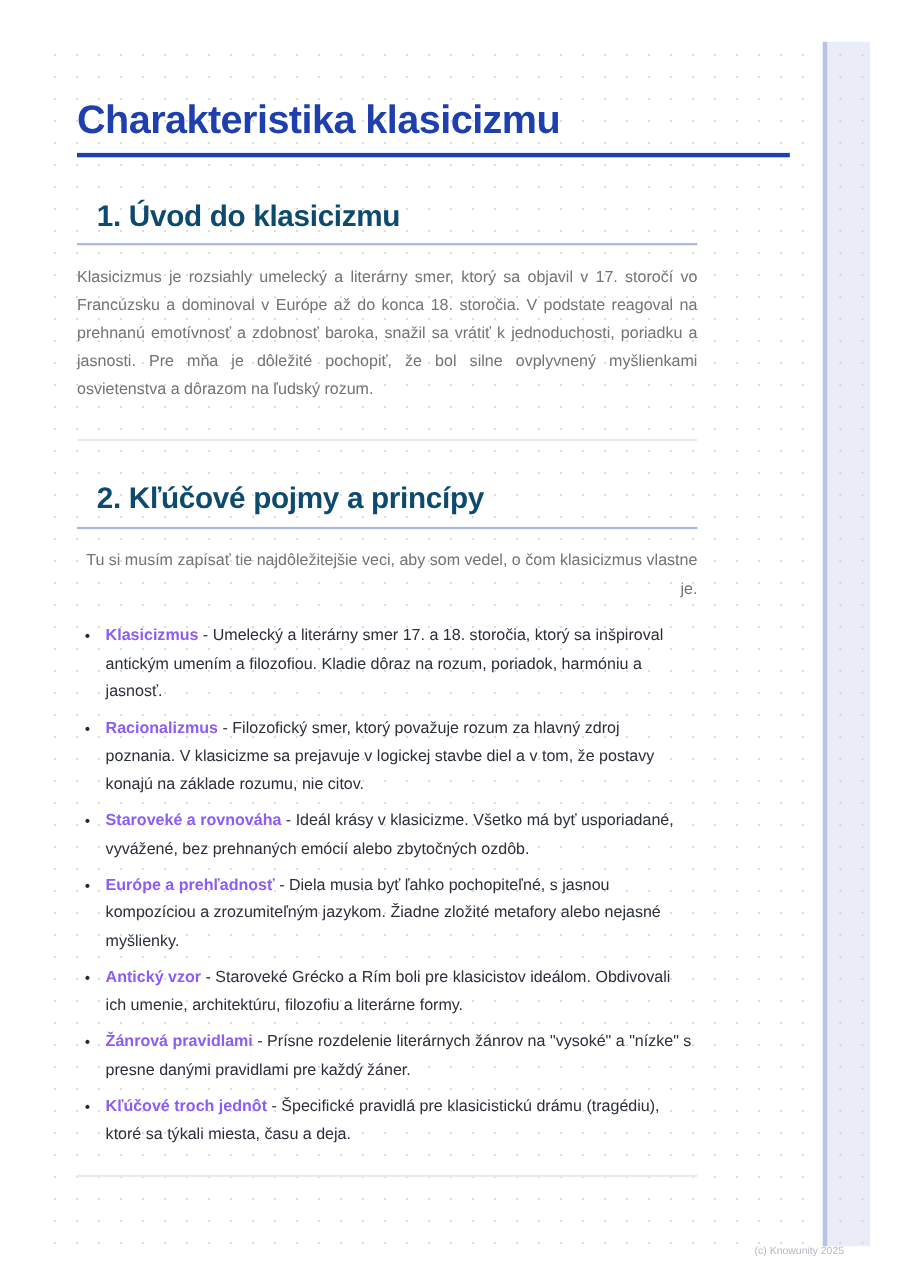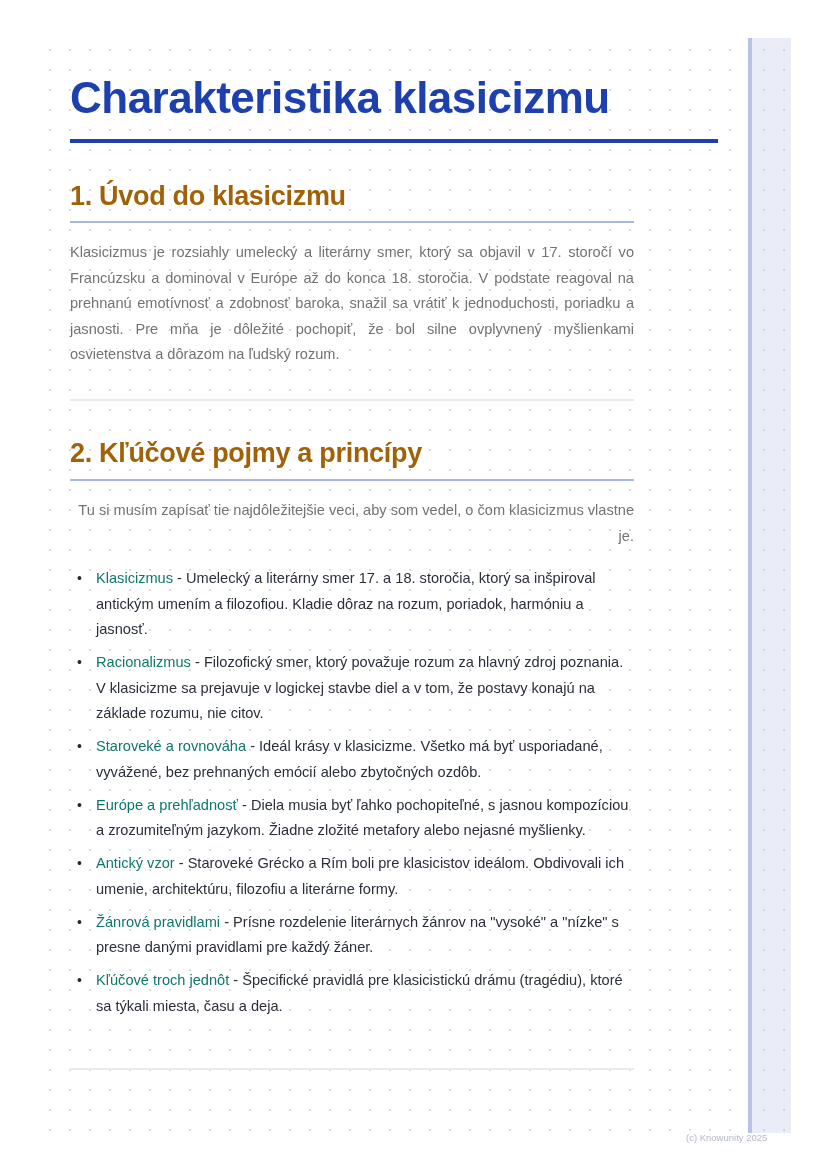--- a/index.html
+++ b/index.html
@@ -17,49 +17,49 @@
     .side-strip {
       position: absolute; left: 748px; top: 38px; width: 43px; height: 1095px;
       background-color: #eaedf8;
       background-image: radial-gradient(circle, #cfd4e4 0.9px, transparent 1.3px);
       background-size: 20px 20px;
       background-position: 2px 2px;
       border-left: 4px solid #b6c3e6;
       box-sizing: border-box;
     }
     .title {
-      position: absolute; left: 70px; top: 70px; margin: 0;
-      font-size: 44px; font-weight: 700; color: #1e3fae; letter-spacing: -0.5px;
+      position: absolute; left: 70px; top: 81px; margin: 0;
+      font-size: 36px; font-weight: 700; color: #1e3fae; letter-spacing: -0.5px;
       white-space: nowrap; line-height: 56px;
     }
     .title-rule {
       position: absolute; left: 70px; top: 139px; width: 648px; height: 4px; background: #1e3fae;
     }
     .h2 {
-      position: absolute; left: 70px; margin: 0; font-size: 27px; font-weight: 700; color: #a16207;
+      position: absolute; left: 88px; margin: 0; font-size: 27px; font-weight: 700; color: #0c4a6e;
       line-height: 36px; white-space: nowrap; letter-spacing: -0.3px;
     }
     .h2-rule { position: absolute; left: 70px; width: 564px; height: 2px; background: #a9b8e3; }
     .p {
       position: absolute; left: 70px; width: 564px; margin: 0; font-size: 14.6px; line-height: 25.5px;
       color: #737373; text-align: justify;
     }
     .p-left { text-align: right; }
     .divider { position: absolute; left: 70px; width: 564px; height: 2px; background: #e8eaee; }
     ul.terms {
       position: absolute; left: 70px; top: 566px; width: 560px; margin: 0; padding: 0; list-style: none;
     }
     ul.terms li {
       position: relative; padding-left: 26px; font-size: 14.6px; line-height: 25.5px; color: #2a2f3a;
       margin-bottom: 7.5px;
     }
     ul.terms li .bullet {
       position: absolute; left: 7px; top: 0; font-size: 14px; color: #1f2937;
     }
-    ul.terms li b { font-weight: 400; color: #0f766e; }
+    ul.terms li b { font-weight: 700; color: #8b5cf6; }
     .footer {
       position: absolute; left: 686px; top: 1132px; font-size: 9.5px; color: #b3b8c2; white-space: nowrap;
     }
   </style>
 </head>
 <body>
 
 <div class="page"></div>
 <div class="side-strip"></div>
 

